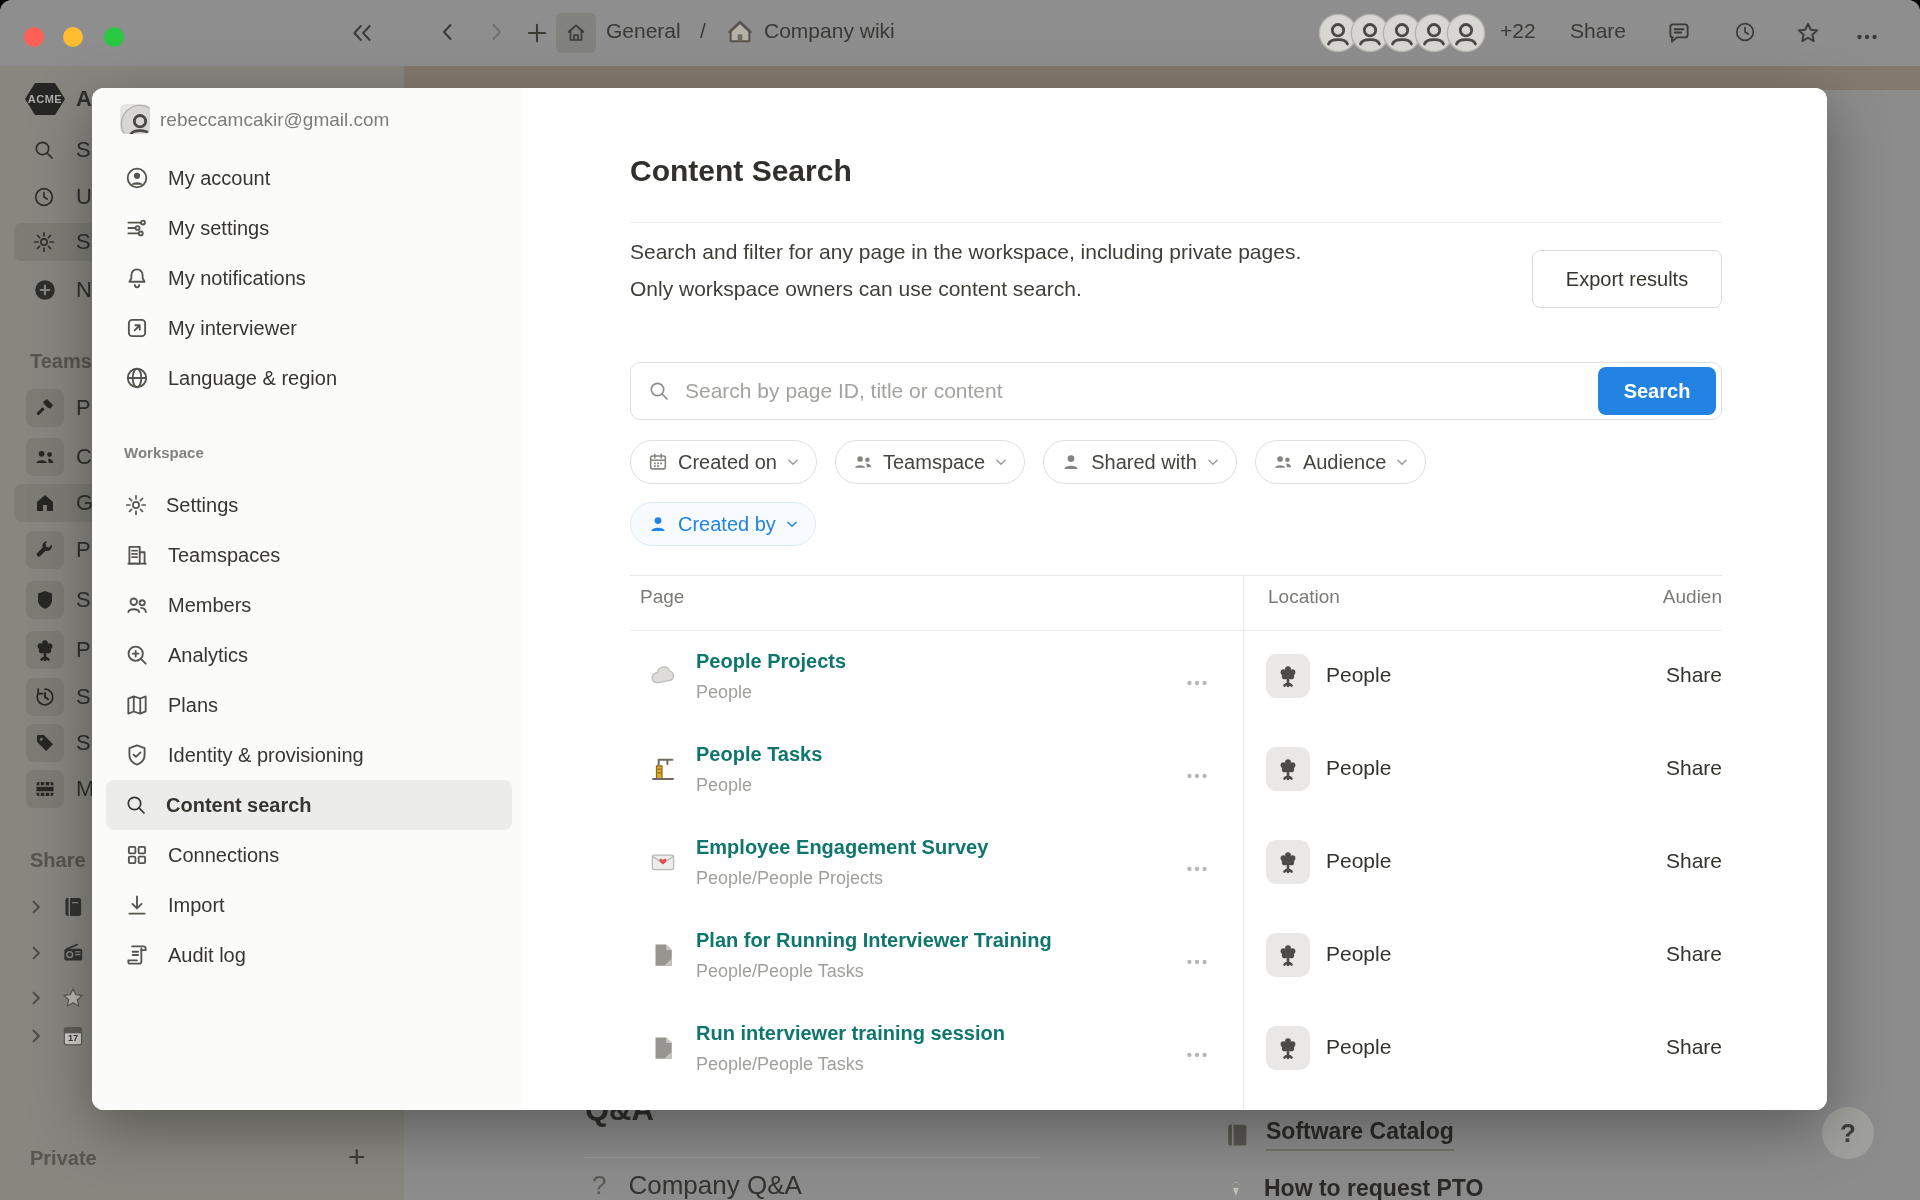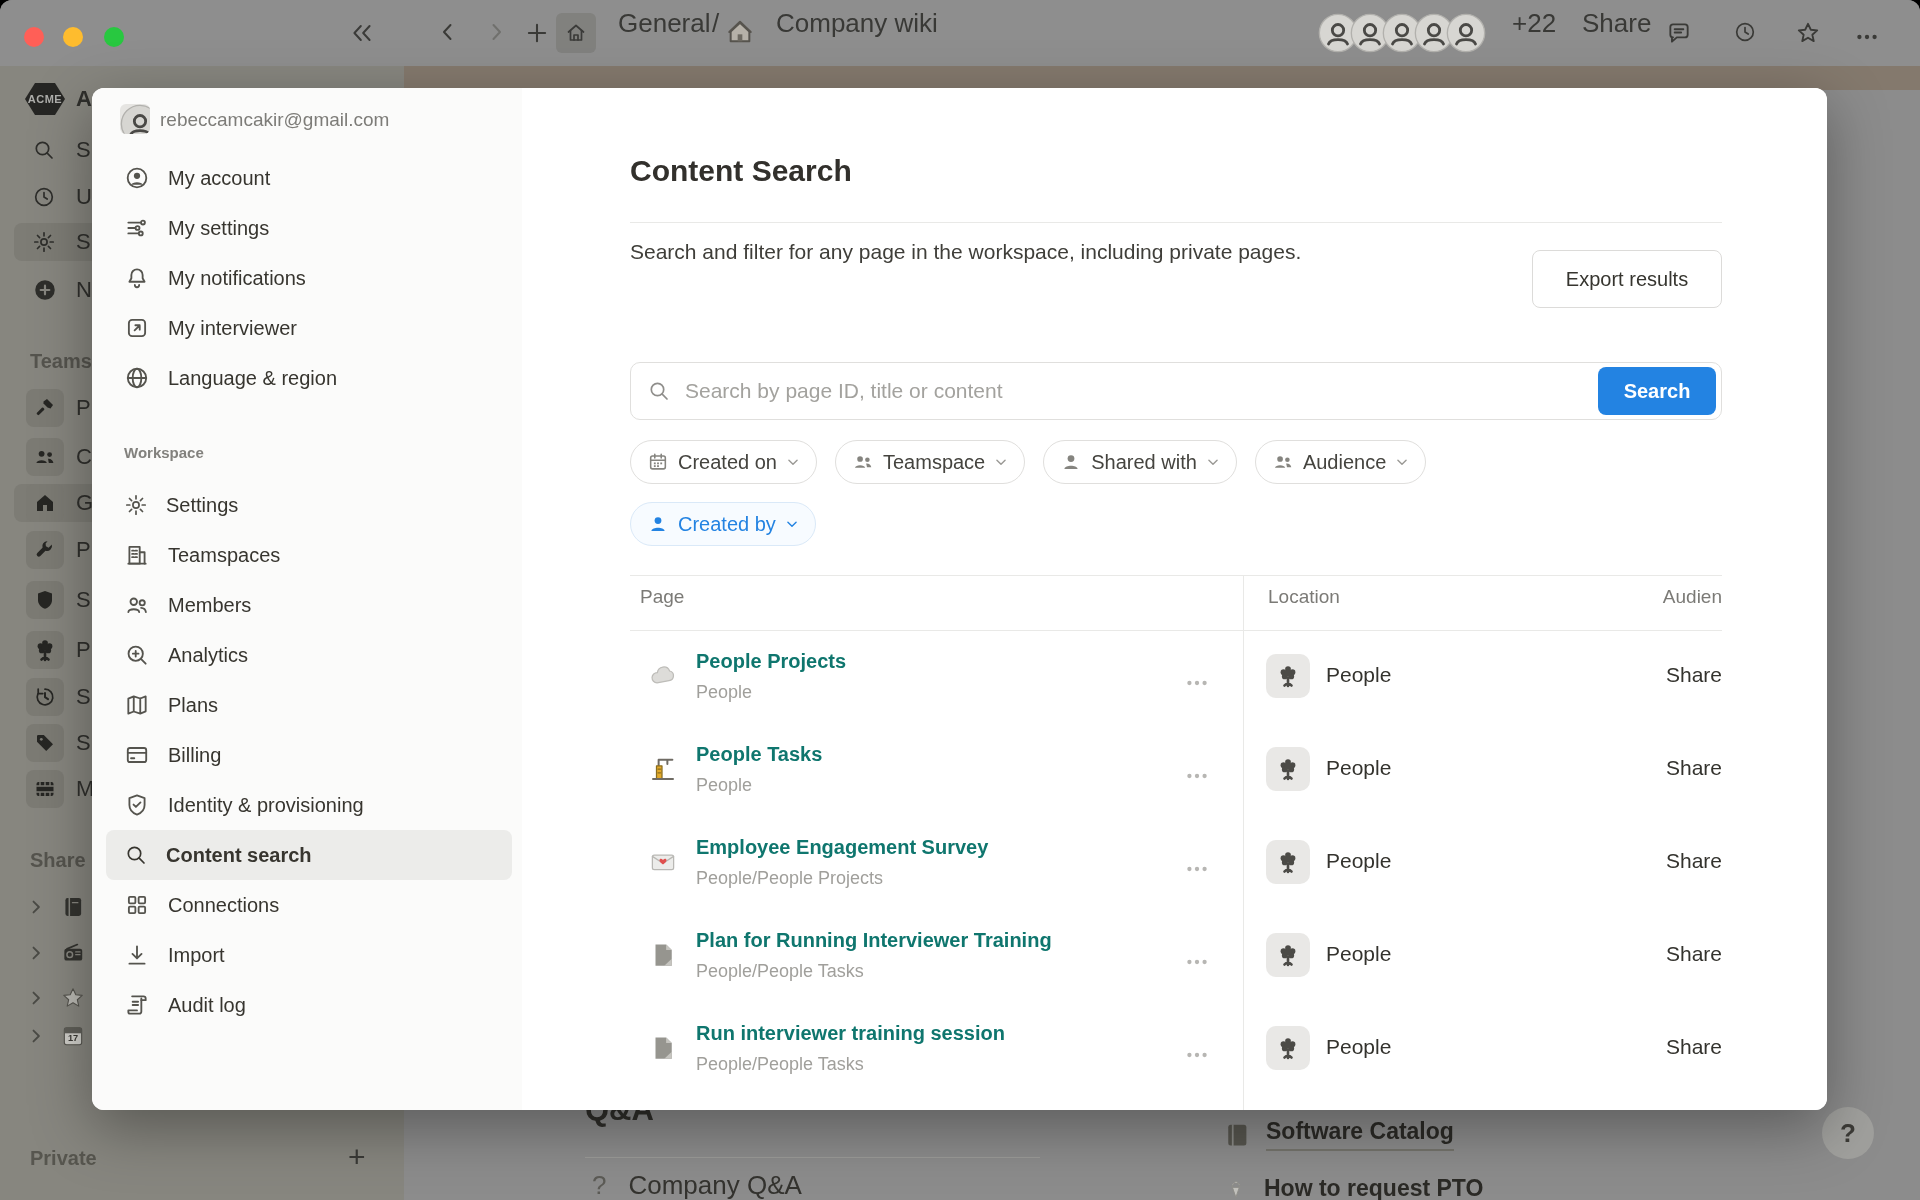--- a/index.html
+++ b/index.html
@@ -5,21 +5,21 @@
   html,body{margin:0;padding:0;background:#000;}
   *{box-sizing:border-box;font-family:"Liberation Sans",sans-serif;}
   #stage{position:relative;width:1920px;height:1200px;overflow:hidden;border-radius:12px 12px 0 0;background:#8c8c8c;}
   .abs{position:absolute;}
   svg{display:block;}
   
   #topbar{left:0;top:0;width:1920px;height:66px;background:#8e8e8e;}
   .tl{position:absolute;top:27px;width:20px;height:20px;border-radius:50%;}
   #tb-collapse{left:348px;top:19px;color:#3b3b39;}
   .tb-ic{position:absolute;top:20px;color:#3a3a37;}
-  .tb-txt{position:absolute;top:8px;font-size:26px;color:#393936;white-space:nowrap;margin-left:12px;}
+  .tb-txt{position:absolute;top:19px;font-size:21px;color:#393936;white-space:nowrap;}
   #tb-homebox{left:556px;top:13px;width:40px;height:40px;background:#81817e;border-radius:6px;display:flex;align-items:center;justify-content:center;color:#3b3b39;}
   .tb-av{position:absolute;top:13px;width:40px;height:40px;border-radius:50%;}
   
   #sidebar{left:0;top:66px;width:404px;height:1134px;background:#87867f;}
   .sb-row{position:absolute;left:0;width:404px;height:38px;display:flex;align-items:center;}
   .sb-pill{position:absolute;left:14px;right:240px;top:0;bottom:0;background:#7d7c75;border-radius:8px;}
   .sb-ic{position:absolute;left:32px;color:#2e2e2b;}
   .sb-box{position:absolute;left:26px;width:38px;height:38px;border-radius:8px;background:#7c7b74;display:flex;align-items:center;justify-content:center;color:#262623;}
   .sb-letter{position:absolute;left:76px;font-size:22px;color:#2f2f2c;}
   .sb-head{position:absolute;left:30px;font-size:20px;font-weight:700;color:#55544e;}
@@ -519,29 +519,20 @@
           <span class="m-ic">
               <svg width="26" height="26" viewBox="0 0 24 24" fill="none" stroke="currentColor" stroke-width="1.7" stroke-linecap="round" stroke-linejoin="round">
                 <path d="M4 6.2 9 4l6 2 5-2v13.8L15 20l-6-2-5 2zM9 4v14M15 6v14"></path>
               </svg>
             </span>
           <span class="m-label">Plans</span>
         </div>
         <div class="m-item">
           <span class="m-ic">
               <svg width="26" height="26" viewBox="0 0 24 24" fill="none" stroke="currentColor" stroke-width="1.7" stroke-linecap="round" stroke-linejoin="round">
-                <rect x="3.5" y="5.5" width="17" height="13" rx="2"></rect>
-                <path d="M3.5 10h17M6.5 15h3"></path>
-              </svg>
-            </span>
-          <span class="m-label">Billing</span>
-        </div>
-        <div class="m-item">
-          <span class="m-ic">
-              <svg width="26" height="26" viewBox="0 0 24 24" fill="none" stroke="currentColor" stroke-width="1.7" stroke-linecap="round" stroke-linejoin="round">
                 <path d="M12 3.2 19 5.7V12c0 4.4-3 7.4-7 8.8-4-1.4-7-4.4-7-8.8V5.7z"></path>
                 <path d="M8.8 11.6l2.2 2.2 4.2-4.2"></path>
               </svg>
             </span>
           <span class="m-label">Identity &amp; provisioning</span>
         </div>
         <div class="m-item m-active">
           <span class="m-ic" style="color:#37352f">
               <svg width="24" height="24" viewBox="0 0 24 24" fill="none" stroke="currentColor" stroke-width="1.7" stroke-linecap="round" stroke-linejoin="round">
                 <circle cx="10.5" cy="10.5" r="6.2"></circle>
@@ -579,20 +570,21 @@
             </span>
           <span class="m-label">Audit log</span>
         </div>
       </div>
     </div>
 
     <div id="main">
       <div class="abs" id="c-title">Content Search</div>
       <div class="hline" style="top:134px"></div>
       <div class="abs c-desc" style="top:152px">Search and filter for any page in the workspace, including private pages.</div>
+      <div class="abs c-desc" style="top:189px">Only workspace owners can use content search.</div>
       <div class="abs" id="export-btn">Export results</div>
 
       <div class="abs" id="search-box">
         <span id="si-ic">
             <svg width="24" height="24" viewBox="0 0 24 24" fill="none" stroke="currentColor" stroke-width="1.7" stroke-linecap="round" stroke-linejoin="round">
               <circle cx="10.5" cy="10.5" r="6.2"></circle>
               <path d="M15.2 15.2 20 20"></path>
             </svg>
           </span>
         <input id="search-input" value="" placeholder="Search by page ID, title or content" style="">

